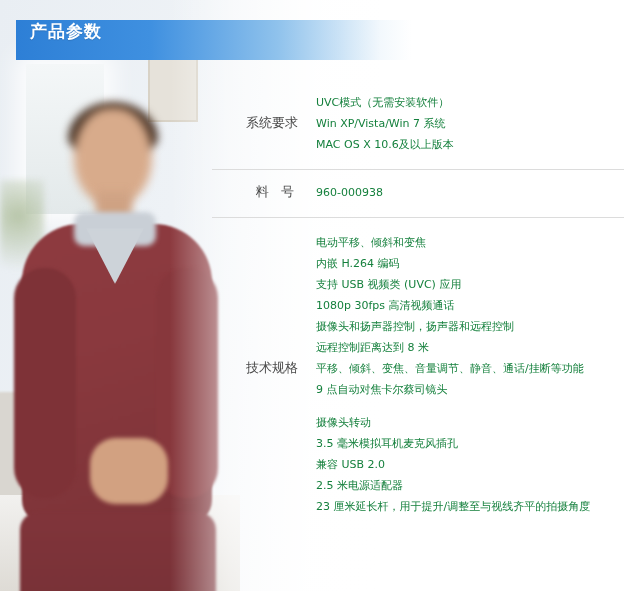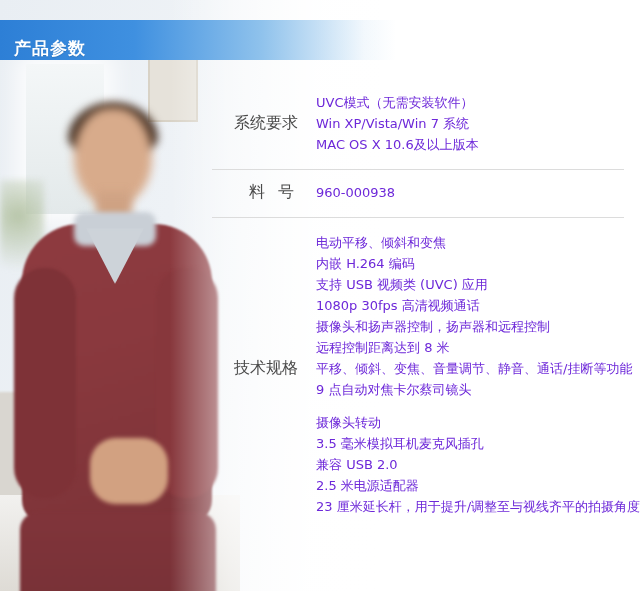--- a/index.html
+++ b/index.html
@@ -202,27 +202,27 @@
     left: 380px;
     top: 0;
     width: 260px;
     height: 591px;
     background: #ffffff;
   }
 
   
   .header {
     position: absolute;
-    left: 0;
+    left: 16px;
     top: 20px;
     width: 396px;
     height: 40px;
     background: linear-gradient(90deg, #2d7fd6 0%, #3f90e0 34%, #8fc2ec 66%, rgba(205,228,246,0.25) 92%, rgba(255,255,255,0) 100%);
     display: flex;
-    align-items: flex-end;
+    align-items: flex-start;
   }
   .header .title {
     color: #ffffff;
     font-size: 17px;
     font-weight: bold;
     letter-spacing: 1px;
     padding-left: 14px;
     text-shadow: 0 1px 1px rgba(0,0,0,0.12);
   }
 
@@ -239,27 +239,27 @@
     border-bottom: 1px solid #dcdcdc;
   }
   .row:last-child { border-bottom: none; }
   .row .label {
     width: 104px;
     flex: 0 0 104px;
     text-align: right;
     padding-right: 18px;
     box-sizing: border-box;
     color: #4a4a4a;
-    font-size: 16px;
+    font-size: 13px;
     line-height: 20px;
   }
   .row .value {
     flex: 1 1 auto;
-    color: #6d28d9;
-    font-size: 13px;
+    color: #15803d;
+    font-size: 11px;
     line-height: 21px;
     padding-bottom: 2px;
   }
   .row .value .line { white-space: nowrap; }
   .row .value .line.spacer { height: 12px; }
 
   .row-sys { padding-top: 14px; padding-bottom: 12px; }
   .row-sys .label { padding-top: 21px; }
 
   .row-sku { padding-top: 12px; padding-bottom: 12px; }

